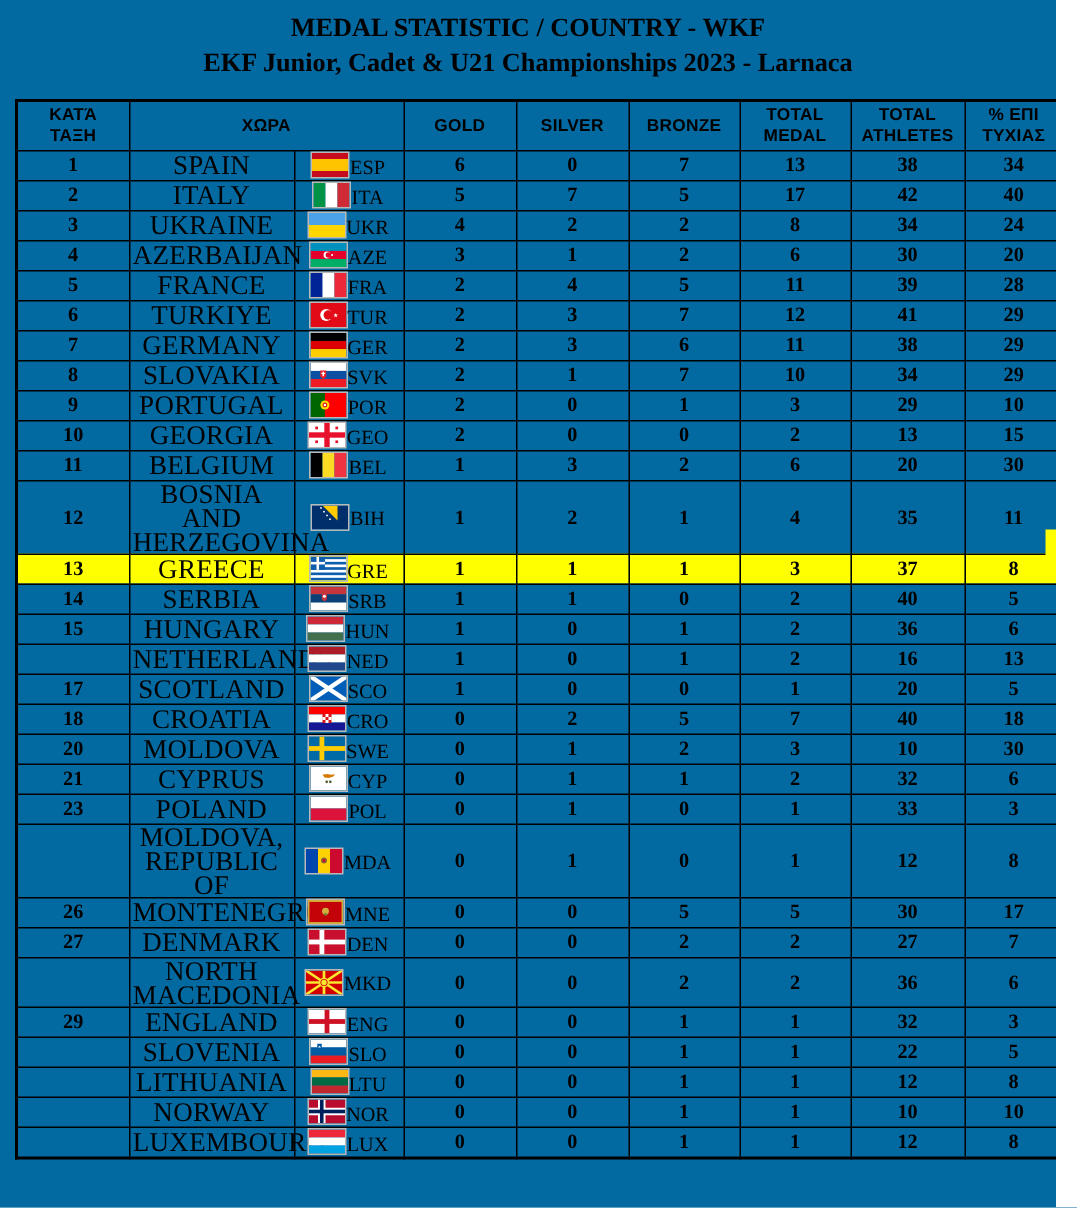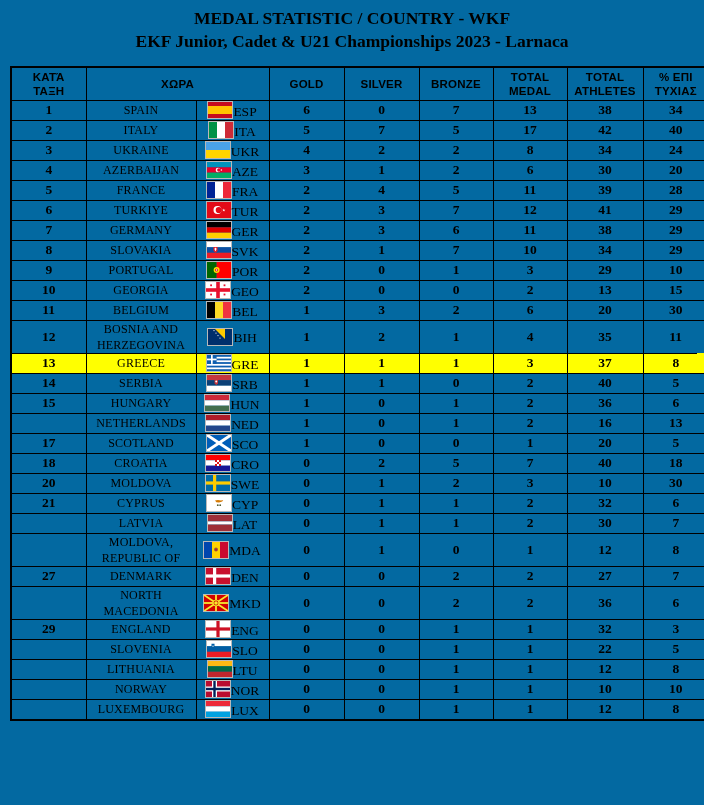--- a/index.html
+++ b/index.html
@@ -24,21 +24,21 @@
     font-weight:bold; font-size:11.5px; line-height:14px;
     text-align:center; vertical-align:middle; height:33px; padding:1px;
     letter-spacing:0.2px;
   }
   td {
     border:1px solid #000; text-align:center; vertical-align:middle;
     font-size:13px; line-height:16px; height:18px; padding:0 2px;
     font-family:"Liberation Serif", serif;
   }
   td.c-rank, td.c-num { font-weight:bold; font-size:13.5px; }
-  td.c-name { font-size:12px; letter-spacing:0.2px; }
+  td.c-name { font-size:18px; letter-spacing:0.2px; }
   td.c-flag { padding:0 16px; }
   tr.hl td { background:#ffff00; }
   .flagwrap { display:flex; align-items:center; justify-content:center; gap:1px; }
   svg.flag { width:24px; height:16px; outline:1px solid #b9b9b9; flex:0 0 auto; }
   .code { font-size:13.5px; padding-top:3px; }
   .hl-sliver { position:absolute; right:0; width:7px; background:#ffff00; }
 </style>
 </head>
 <body>
 
@@ -506,38 +506,37 @@
             </span>
           </td>
           <td class="c-num">0</td>
           <td class="c-num">1</td>
           <td class="c-num">1</td>
           <td class="c-num">2</td>
           <td class="c-num">32</td>
           <td class="c-num">6</td>
         </tr>
         <tr>
-          <td class="c-rank"></td>
-          <td class="c-name">LATVIA</td>
-          <td class="c-flag">
-            <span class="flagwrap">
-              <svg viewBox="0 0 24 16" class="flag">
-                <rect x="0" y="0" width="24" height="6.4" fill="#9e3039"></rect>
-                <rect x="0" y="6.4" width="24" height="3.2" fill="#ffffff"></rect>
-                <rect x="0" y="9.6" width="24" height="6.4" fill="#9e3039"></rect>
-              </svg>
-              <span class="code">LAT</span>
-            </span>
-          </td>
-          <td class="c-num">0</td>
-          <td class="c-num">1</td>
-          <td class="c-num">1</td>
-          <td class="c-num">2</td>
-          <td class="c-num">30</td>
-          <td class="c-num">7</td>
+          <td class="c-rank">23</td>
+          <td class="c-name">POLAND</td>
+          <td class="c-flag">
+            <span class="flagwrap">
+              <svg viewBox="0 0 24 16" class="flag">
+                <rect x="0" y="0" width="24" height="8" fill="#ffffff"></rect>
+                <rect x="0" y="8" width="24" height="8" fill="#dc143c"></rect>
+              </svg>
+              <span class="code">POL</span>
+            </span>
+          </td>
+          <td class="c-num">0</td>
+          <td class="c-num">1</td>
+          <td class="c-num">0</td>
+          <td class="c-num">1</td>
+          <td class="c-num">33</td>
+          <td class="c-num">3</td>
         </tr>
         <tr>
           <td class="c-rank"></td>
           <td class="c-name">MOLDOVA, REPUBLIC OF</td>
           <td class="c-flag">
             <span class="flagwrap">
               <svg viewBox="0 0 24 16" class="flag">
                 <rect x="0" y="0" width="8" height="16" fill="#0046ae"></rect>
                 <rect x="8" y="0" width="8" height="16" fill="#ffd200"></rect>
                 <rect x="16" y="0" width="8" height="16" fill="#cc092f"></rect>
@@ -546,20 +545,41 @@
               </svg>
               <span class="code">MDA</span>
             </span>
           </td>
           <td class="c-num">0</td>
           <td class="c-num">1</td>
           <td class="c-num">0</td>
           <td class="c-num">1</td>
           <td class="c-num">12</td>
           <td class="c-num">8</td>
+        </tr>
+        <tr>
+          <td class="c-rank">26</td>
+          <td class="c-name">MONTENEGRO</td>
+          <td class="c-flag">
+            <span class="flagwrap">
+              <svg viewBox="0 0 24 16" class="flag">
+                <rect x="0" y="0" width="24" height="16" fill="#d3ae3b"></rect>
+                <rect x="1.3" y="1.3" width="21.4" height="13.4" fill="#c40308"></rect>
+                <circle cx="12" cy="7.5" r="2.3" fill="#d3ae3b"></circle>
+                <circle cx="12" cy="9.5" r="1" fill="#6d8c3e"></circle>
+              </svg>
+              <span class="code">MNE</span>
+            </span>
+          </td>
+          <td class="c-num">0</td>
+          <td class="c-num">0</td>
+          <td class="c-num">5</td>
+          <td class="c-num">5</td>
+          <td class="c-num">30</td>
+          <td class="c-num">17</td>
         </tr>
         <tr>
           <td class="c-rank">27</td>
           <td class="c-name">DENMARK</td>
           <td class="c-flag">
             <span class="flagwrap">
               <svg viewBox="0 0 24 16" class="flag">
                 <rect x="0" y="0" width="24" height="16" fill="#c8102e"></rect>
                 <rect x="7" y="0" width="3.2" height="16" fill="#ffffff"></rect>
                 <rect x="0" y="6.4" width="24" height="3.2" fill="#ffffff"></rect>

